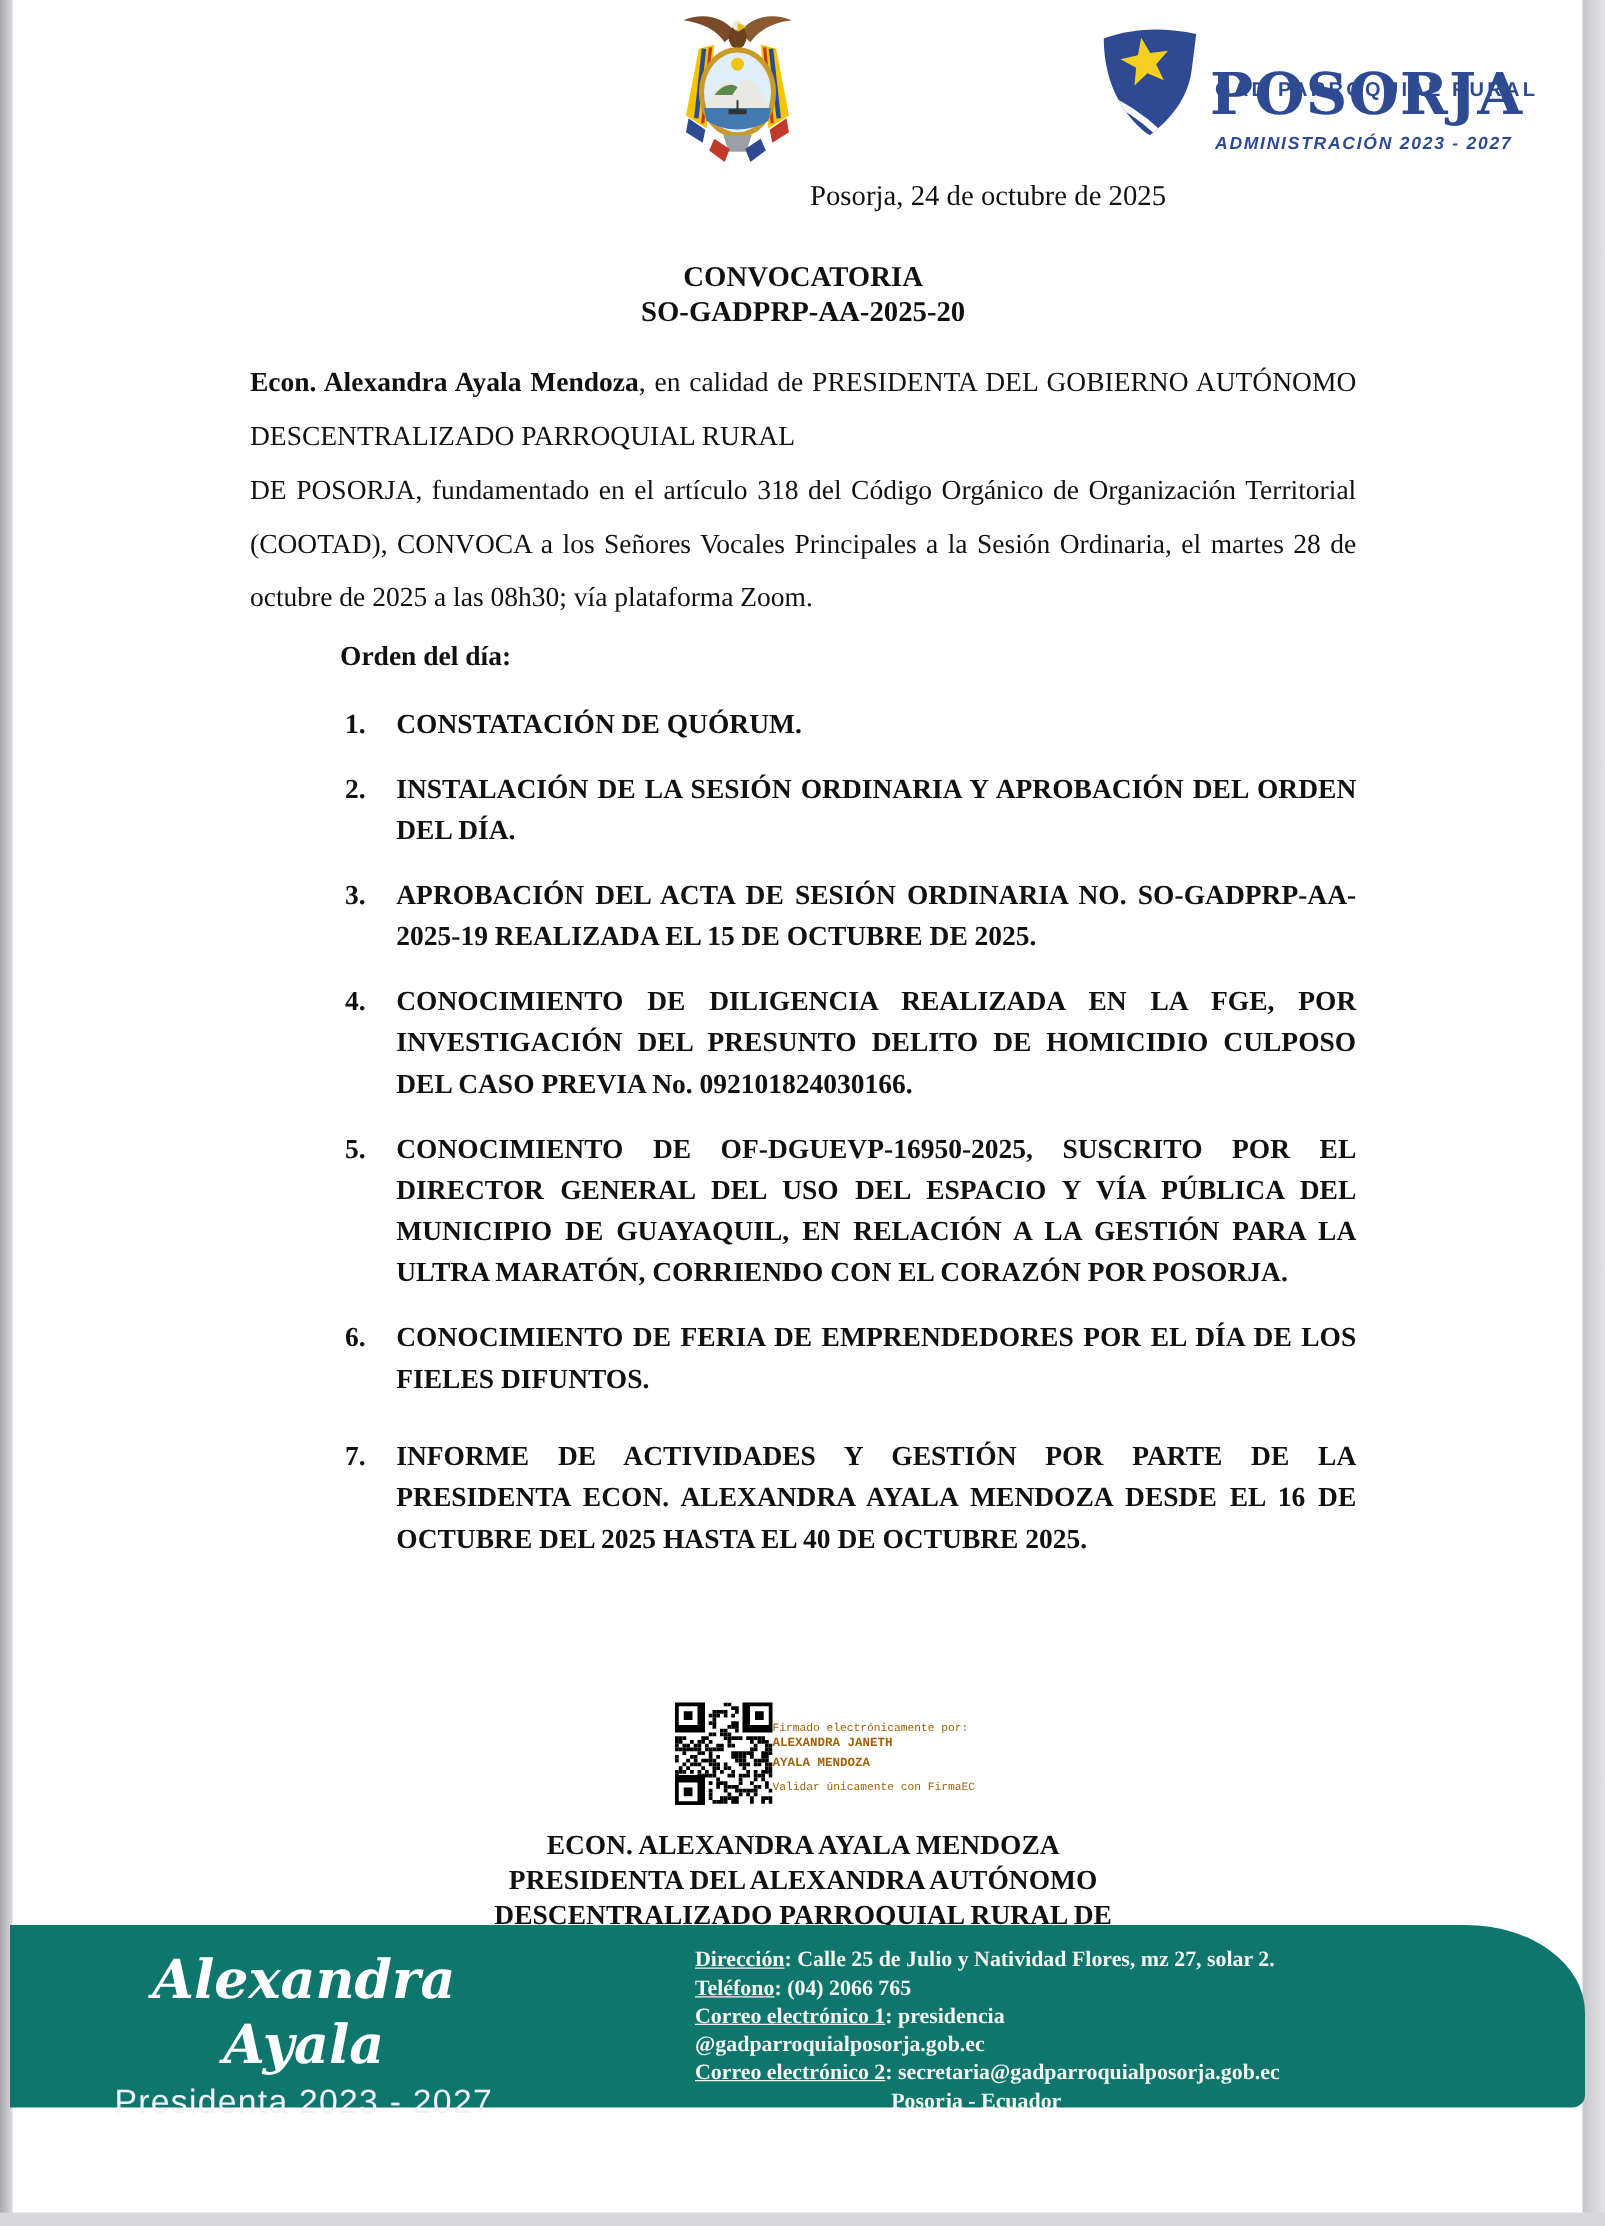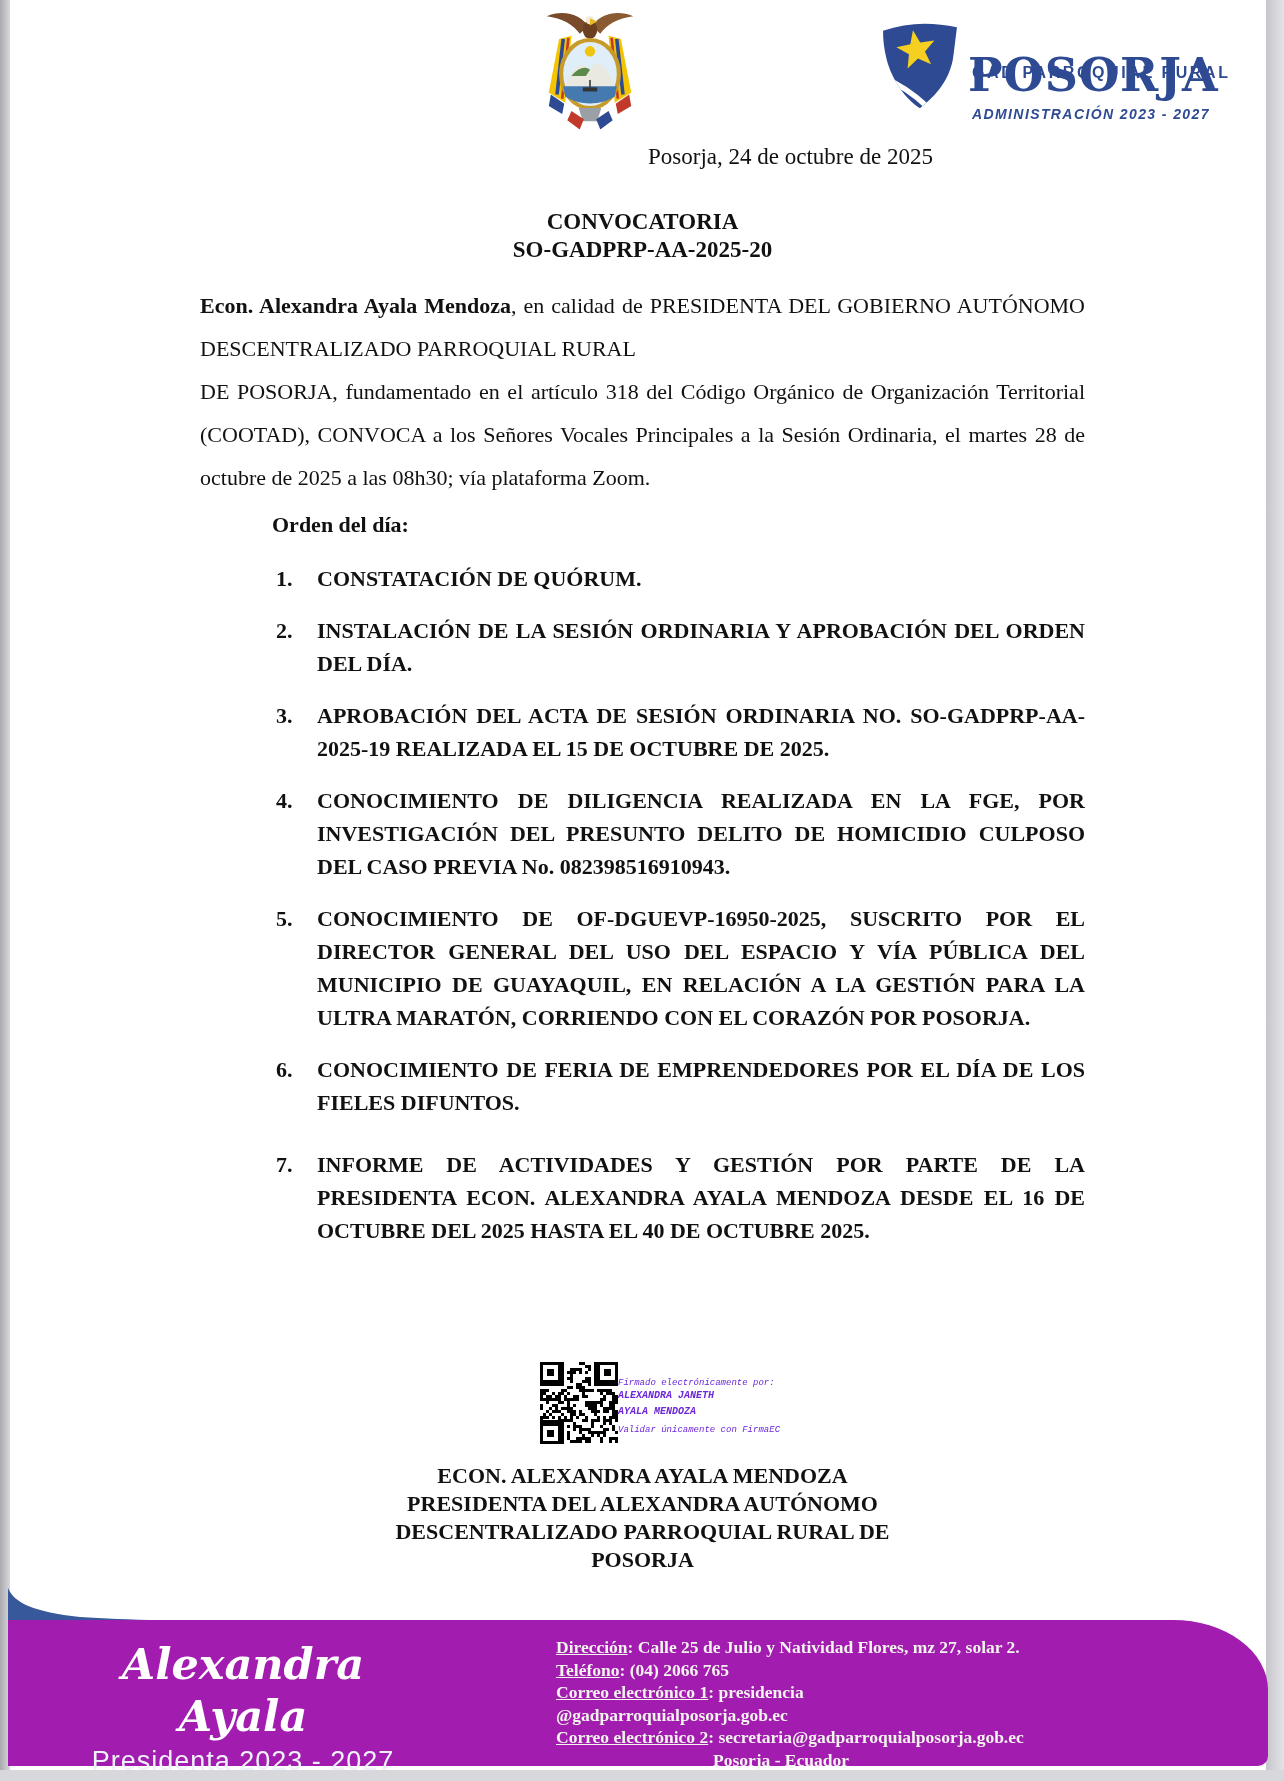--- a/index.html
+++ b/index.html
@@ -35,30 +35,30 @@
 
   .agenda{left:276px;top:562px;width:812px;}
   .agenda-item{display:flex;margin-bottom:19px;font-weight:bold;font-size:22px;line-height:33px;}
   .agenda-item .num{width:41px;flex:0 0 41px;}
   .agenda-item .txt{width:768px;text-align:justify;font-family:Liberation Serif, serif;}
   .agenda-item.last{margin-top:29px;}
 
   
   .qr-block{left:540px;top:1356px;width:330px;}
   .qr-svg{position:absolute;left:0;top:6px;background:#fff;}
-  .qr-text{position:absolute;left:78px;top:22px;width:250px;font-family:"Liberation Mono",monospace;color:#6d28d9;font-style:italic;}
+  .qr-text{position:absolute;left:78px;top:22px;width:250px;font-family:"Liberation Mono",monospace;color:#a16207;}
   .qr-small{font-size:9px;line-height:10px;white-space:nowrap;}
   .qr-name{font-size:10px;font-weight:bold;line-height:16px;white-space:nowrap;}
   .qr-small.bottom{margin-top:5px;}
 
   .sig-block{left:200px;top:1462px;width:885px;text-align:center;font-weight:bold;font-size:22px;line-height:28px;}
 
   
   .footer-wave{left:8px;top:1588px;}
-  .footer-band{left:8px;top:1620px;width:1260px;height:146px;background:#a21caf;
+  .footer-band{left:8px;top:1540px;width:1260px;height:146px;background:#0f766e;
     border-top-right-radius:95px 70px;border-bottom-right-radius:10px;}
   .f-left{position:absolute;left:60px;top:18px;width:350px;text-align:center;color:#fff;}
   .f-script{font-family:"DejaVu Serif",serif;font-style:italic;font-weight:bold;font-size:43px;line-height:52px;}
   .f-role{font-family:"Liberation Sans",sans-serif;font-size:27px;letter-spacing:1px;margin-top:4px;color:#eef2fa;}
   .f-right{position:absolute;left:548px;top:16px;width:470px;color:#f4f4ef;
     font-weight:bold;font-size:17.5px;line-height:22.5px;}
   .f-row .lbl{text-decoration:underline;}
   .f-loc{text-align:center;width:450px;}
 </style>
 </head>
@@ -148,21 +148,21 @@
     <div class="agenda-item">
       <span class="num">2.</span>
       <span class="txt">INSTALACIÓN DE LA SESIÓN ORDINARIA Y APROBACIÓN DEL ORDEN DEL DÍA.</span>
     </div>
     <div class="agenda-item">
       <span class="num">3.</span>
       <span class="txt">APROBACIÓN DEL ACTA DE SESIÓN ORDINARIA NO. SO-GADPRP-AA-2025-19 REALIZADA EL 15 DE OCTUBRE DE 2025.</span>
     </div>
     <div class="agenda-item">
       <span class="num">4.</span>
-      <span class="txt">CONOCIMIENTO DE DILIGENCIA REALIZADA EN LA FGE, POR INVESTIGACIÓN DEL PRESUNTO DELITO DE HOMICIDIO CULPOSO DEL CASO PREVIA No. 082398516910943.</span>
+      <span class="txt">CONOCIMIENTO DE DILIGENCIA REALIZADA EN LA FGE, POR INVESTIGACIÓN DEL PRESUNTO DELITO DE HOMICIDIO CULPOSO DEL CASO PREVIA No. 092101824030166.</span>
     </div>
     <div class="agenda-item">
       <span class="num">5.</span>
       <span class="txt">CONOCIMIENTO DE OF-DGUEVP-16950-2025, SUSCRITO POR EL DIRECTOR GENERAL DEL USO DEL ESPACIO Y VÍA PÚBLICA DEL MUNICIPIO DE GUAYAQUIL, EN RELACIÓN A LA GESTIÓN PARA LA ULTRA MARATÓN, CORRIENDO CON EL CORAZÓN POR POSORJA.</span>
     </div>
     <div class="agenda-item">
       <span class="num">6.</span>
       <span class="txt">CONOCIMIENTO DE FERIA DE EMPRENDEDORES POR EL DÍA DE LOS FIELES DIFUNTOS.</span>
     </div>
     <div class="agenda-item last">

